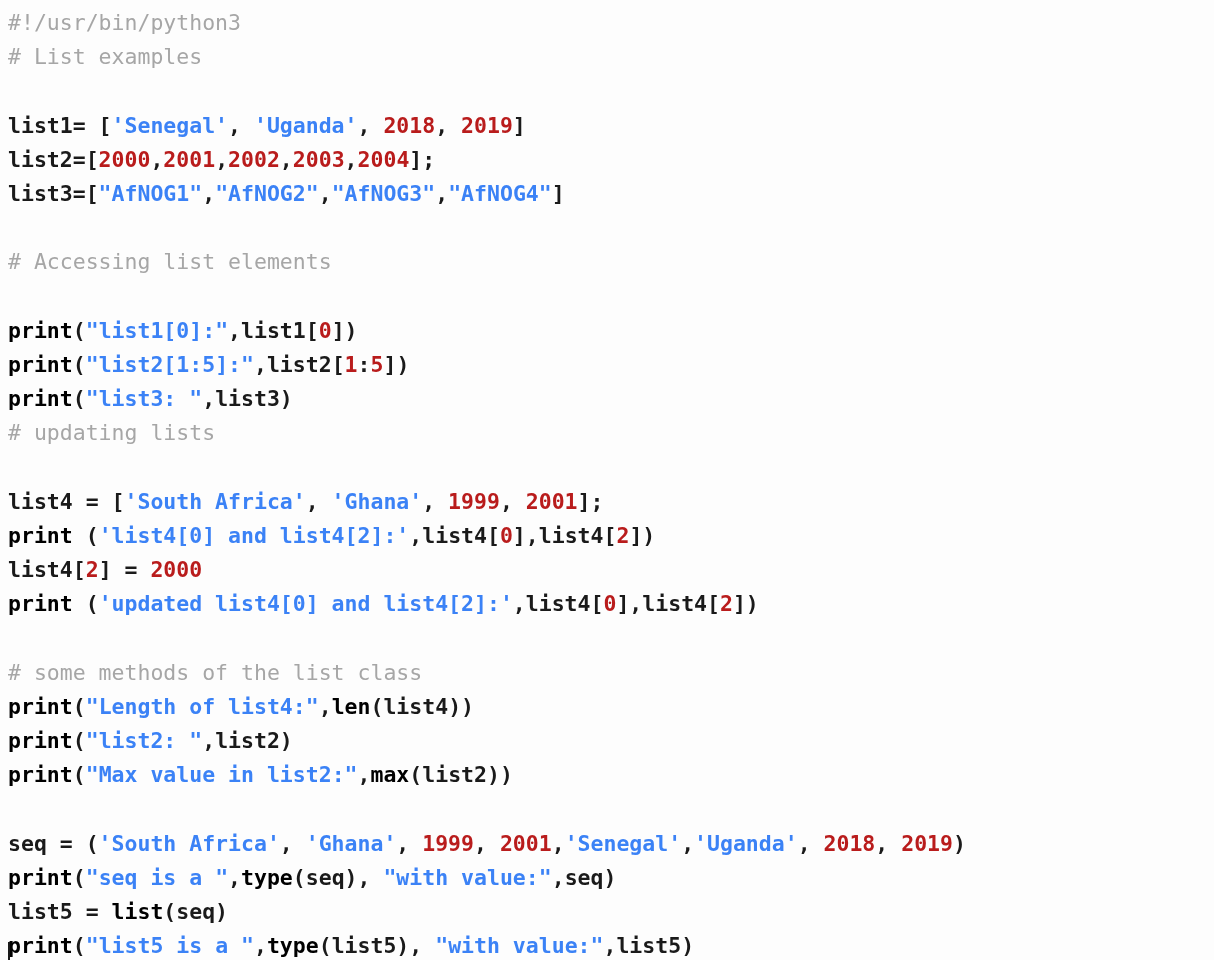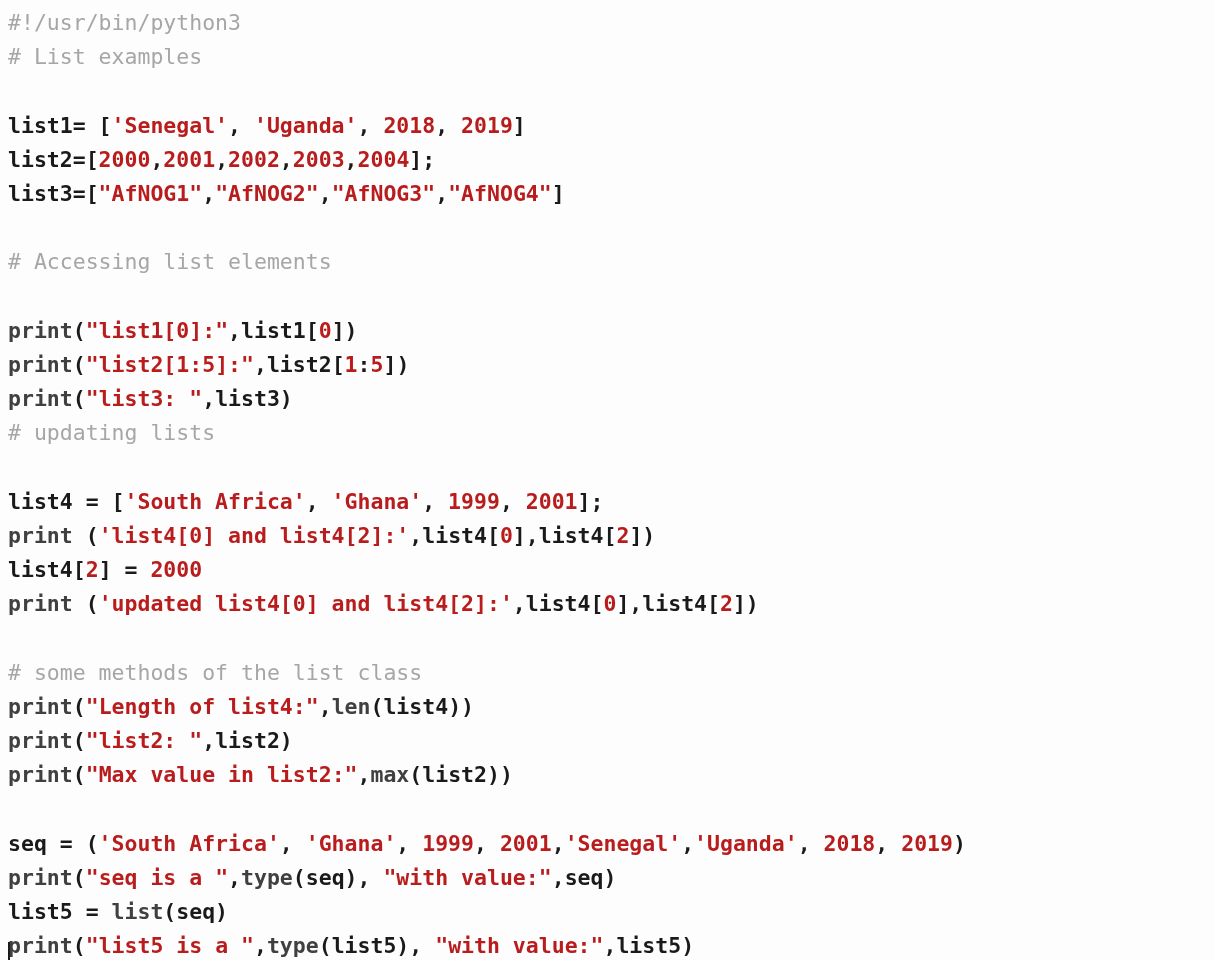--- a/index.html
+++ b/index.html
@@ -40,22 +40,22 @@
   }
 
   .line {
     height: 34.2px;
     white-space: pre;
     display: block;
   }
 
   
   .tok-comment  { color: #a6a6a6; font-weight: 500; }
-  .tok-builtin  { color: #404040; margin-top: 40px; }
-  .tok-string   { color: #b91c1c; }
+  .tok-builtin  { color: #000000; margin-top: 40px; }
+  .tok-string   { color: #3b82f6; }
   .tok-number   { color: #b91c1c; }
   .tok-plain    { color: #1a1a1a; }
 
   
   .caret {
     position: absolute;
     left: 8px;
     top: 942px;
     width: 2px;
     height: 18px;

